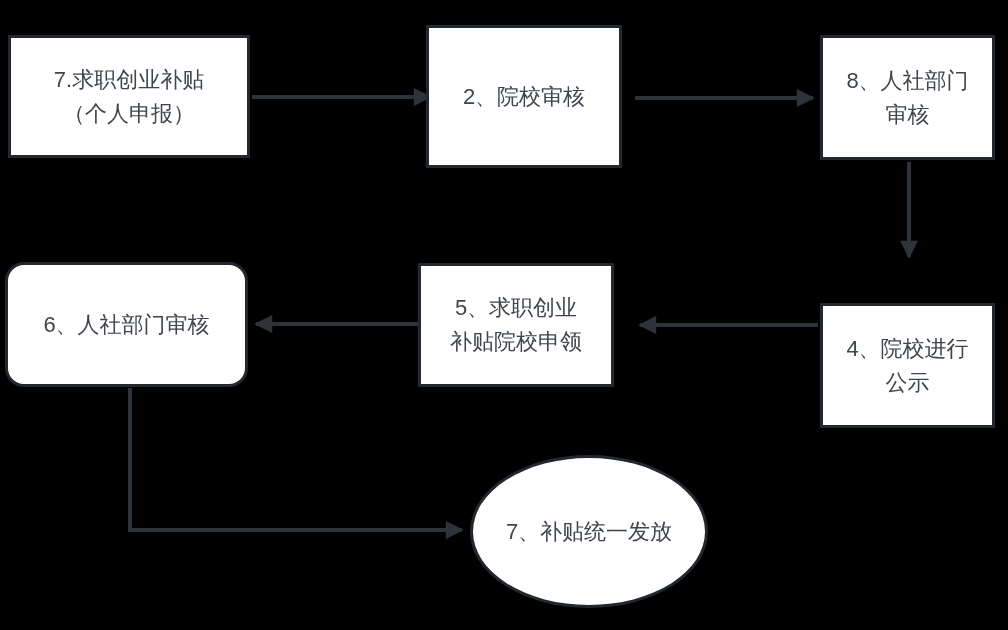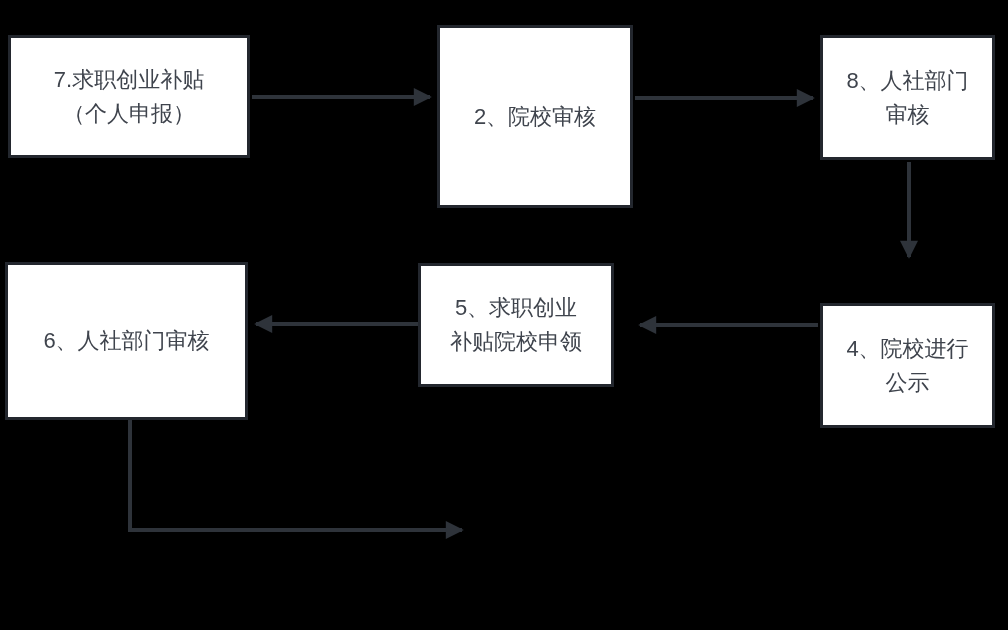--- a/index.html
+++ b/index.html
@@ -41,25 +41,25 @@
     justify-content: center;
     text-align: center;
     color: var(--text, #3f444d);
     font-size: 22px;
     line-height: 34px;
   }
   .node span {
     white-space: pre-line;
   }
   .n1 { left: 8px;   top: 35px;  width: 242px; height: 123px; }
-  .n2 { left: 437px; top: 25px;  width: 196px; height: 183px; }
+  .n2 { left: 426px; top: 25px;  width: 196px; height: 143px; }
   .n3 { left: 820px; top: 35px;  width: 175px; height: 125px; }
   .n4 { left: 820px; top: 264px; width: 175px; height: 125px; margin-top: 39px; }
   .n5 { left: 418px; top: 263px; width: 196px; height: 124px; }
-  .n6 { left: 5px;   top: 262px; width: 243px; height: 158px; }
+  .n6 { left: 5px;   top: 262px; width: 243px; height: 125px; border-radius: 19px; }
   .n7 {
     left: 470px; top: 455px; width: 238px; height: 153px;
     border-radius: 50%;
   }
 </style>
 </head>
 <body>
 
 <div class="canvas">
 
@@ -92,14 +92,17 @@
     <span>4、院校进行
 公示</span>
   </div>
   <div class="node n5">
     <span>5、求职创业
 补贴院校申领</span>
   </div>
   <div class="node n6">
     <span>6、人社部门审核</span>
   </div>
+  <div class="node n7">
+    <span>7、补贴统一发放</span>
+  </div>
 
 </div>
 
 </body></html>

